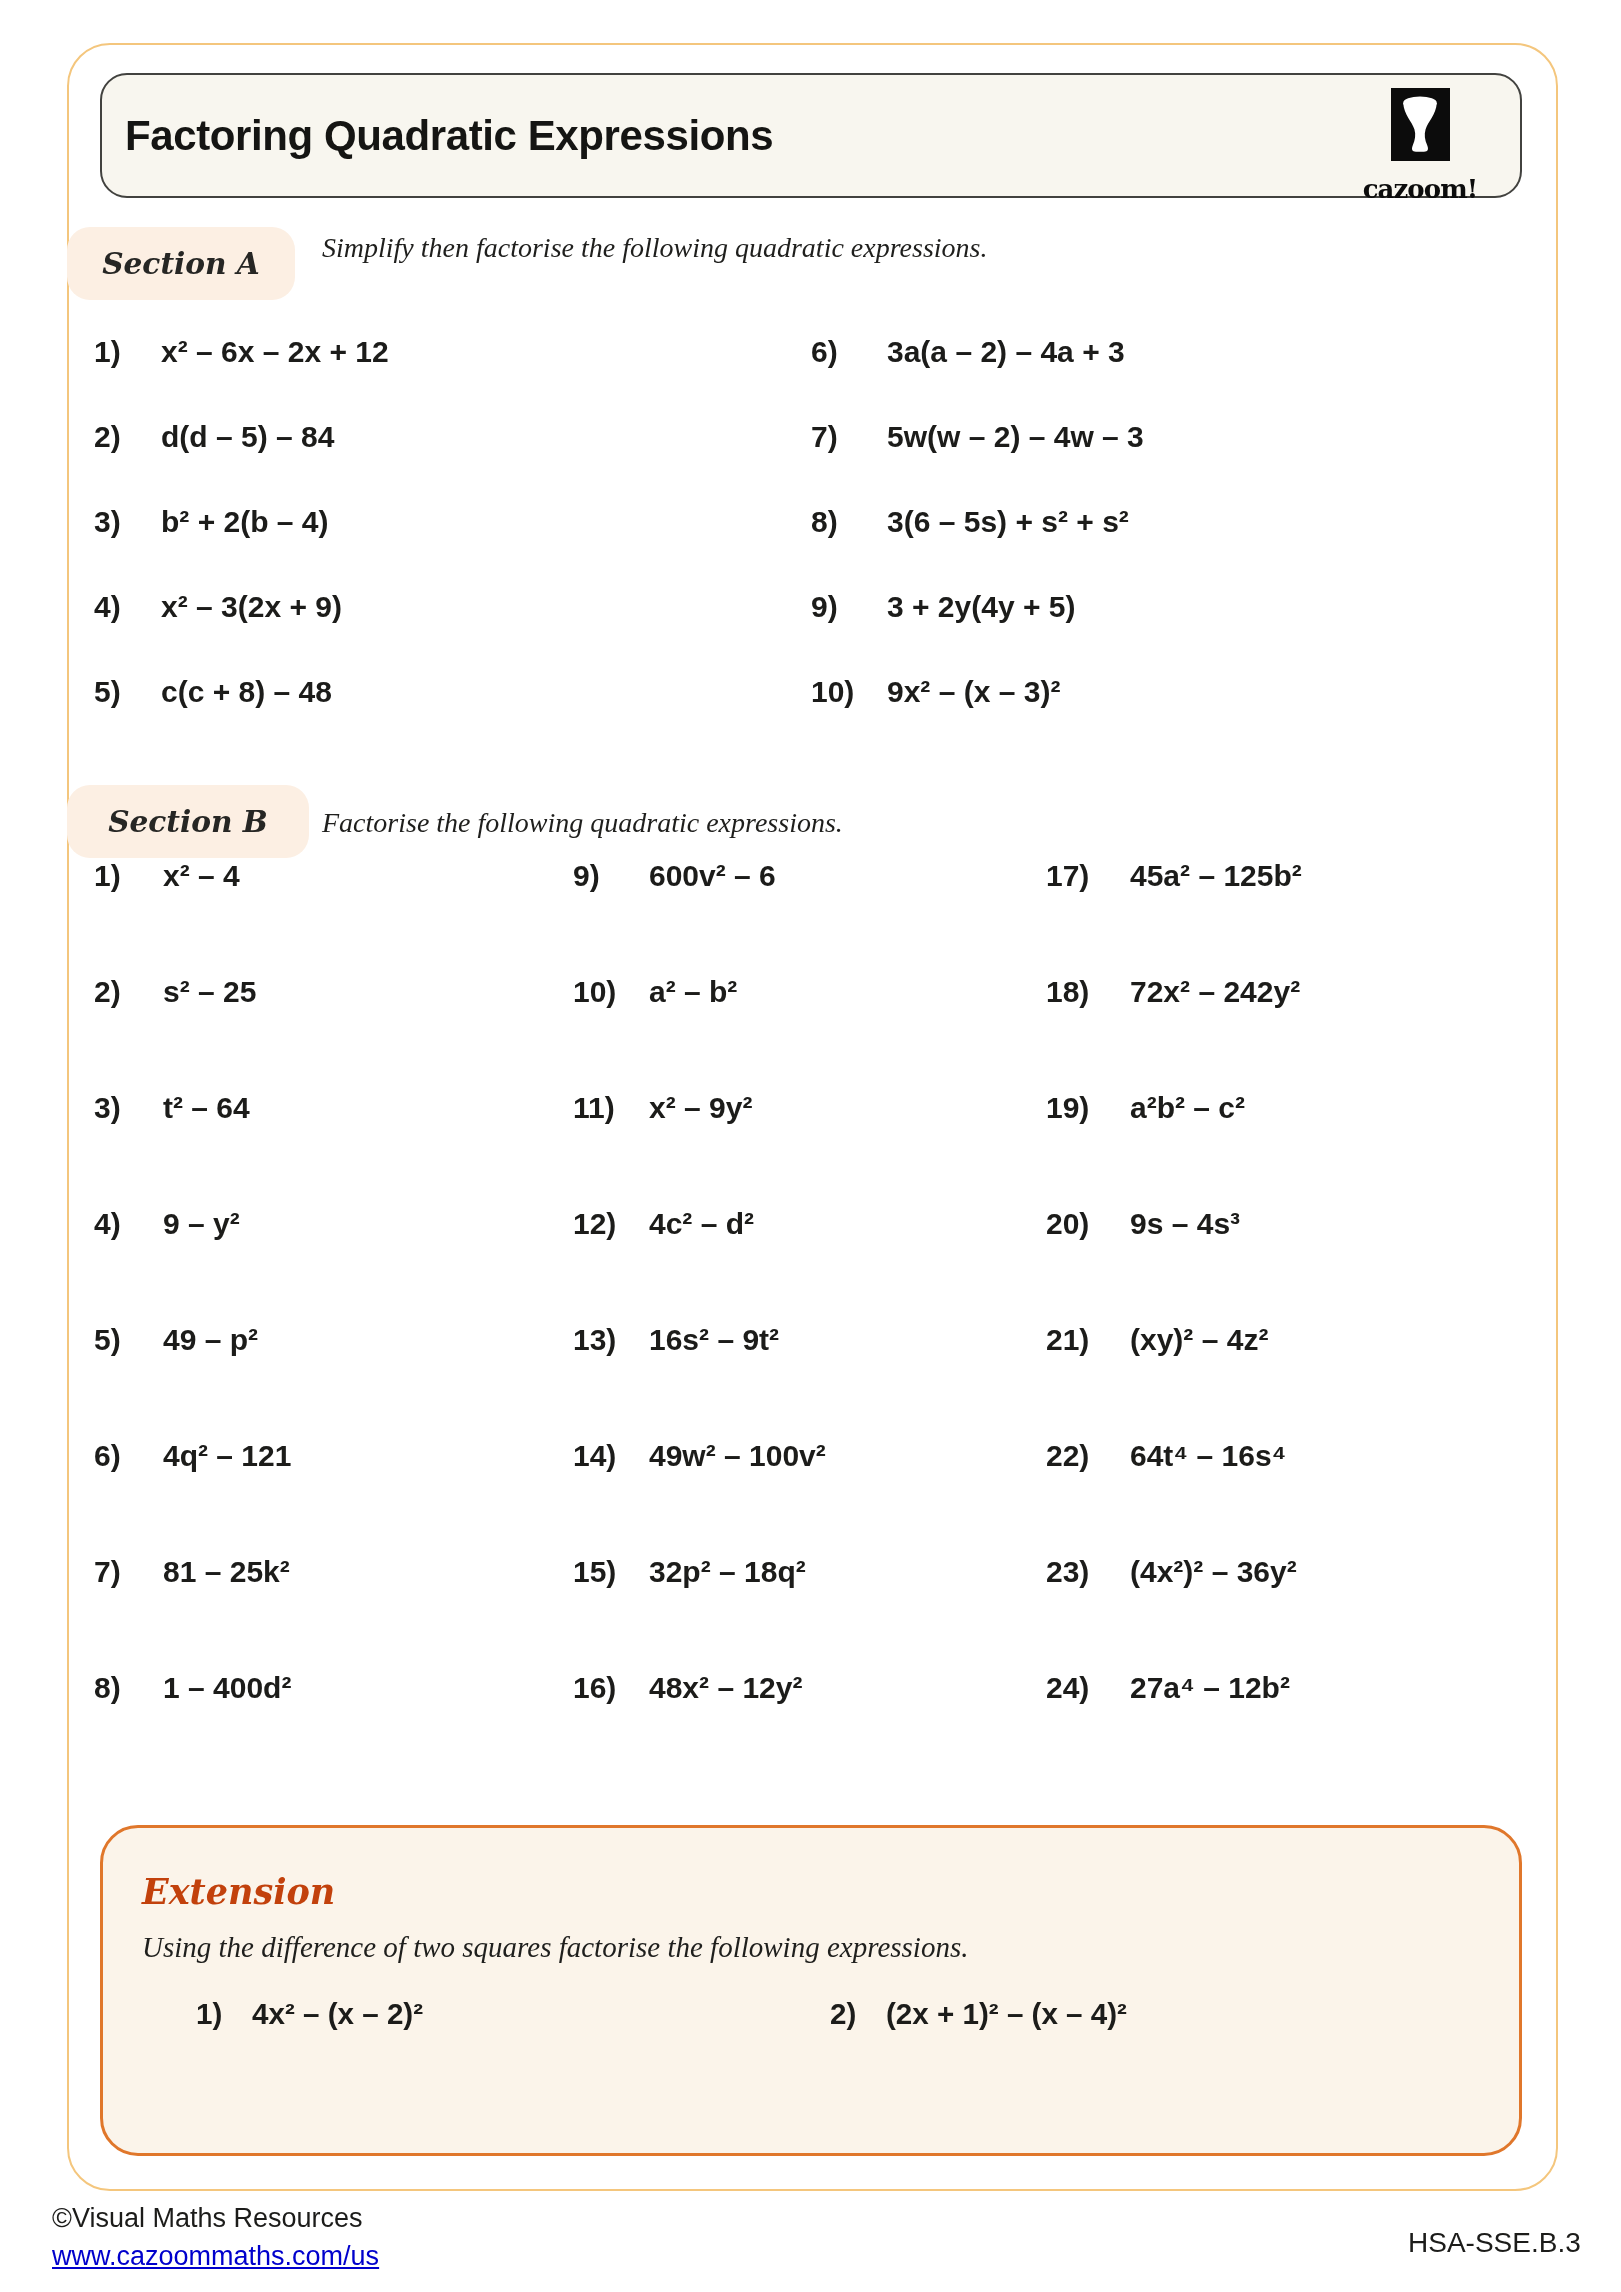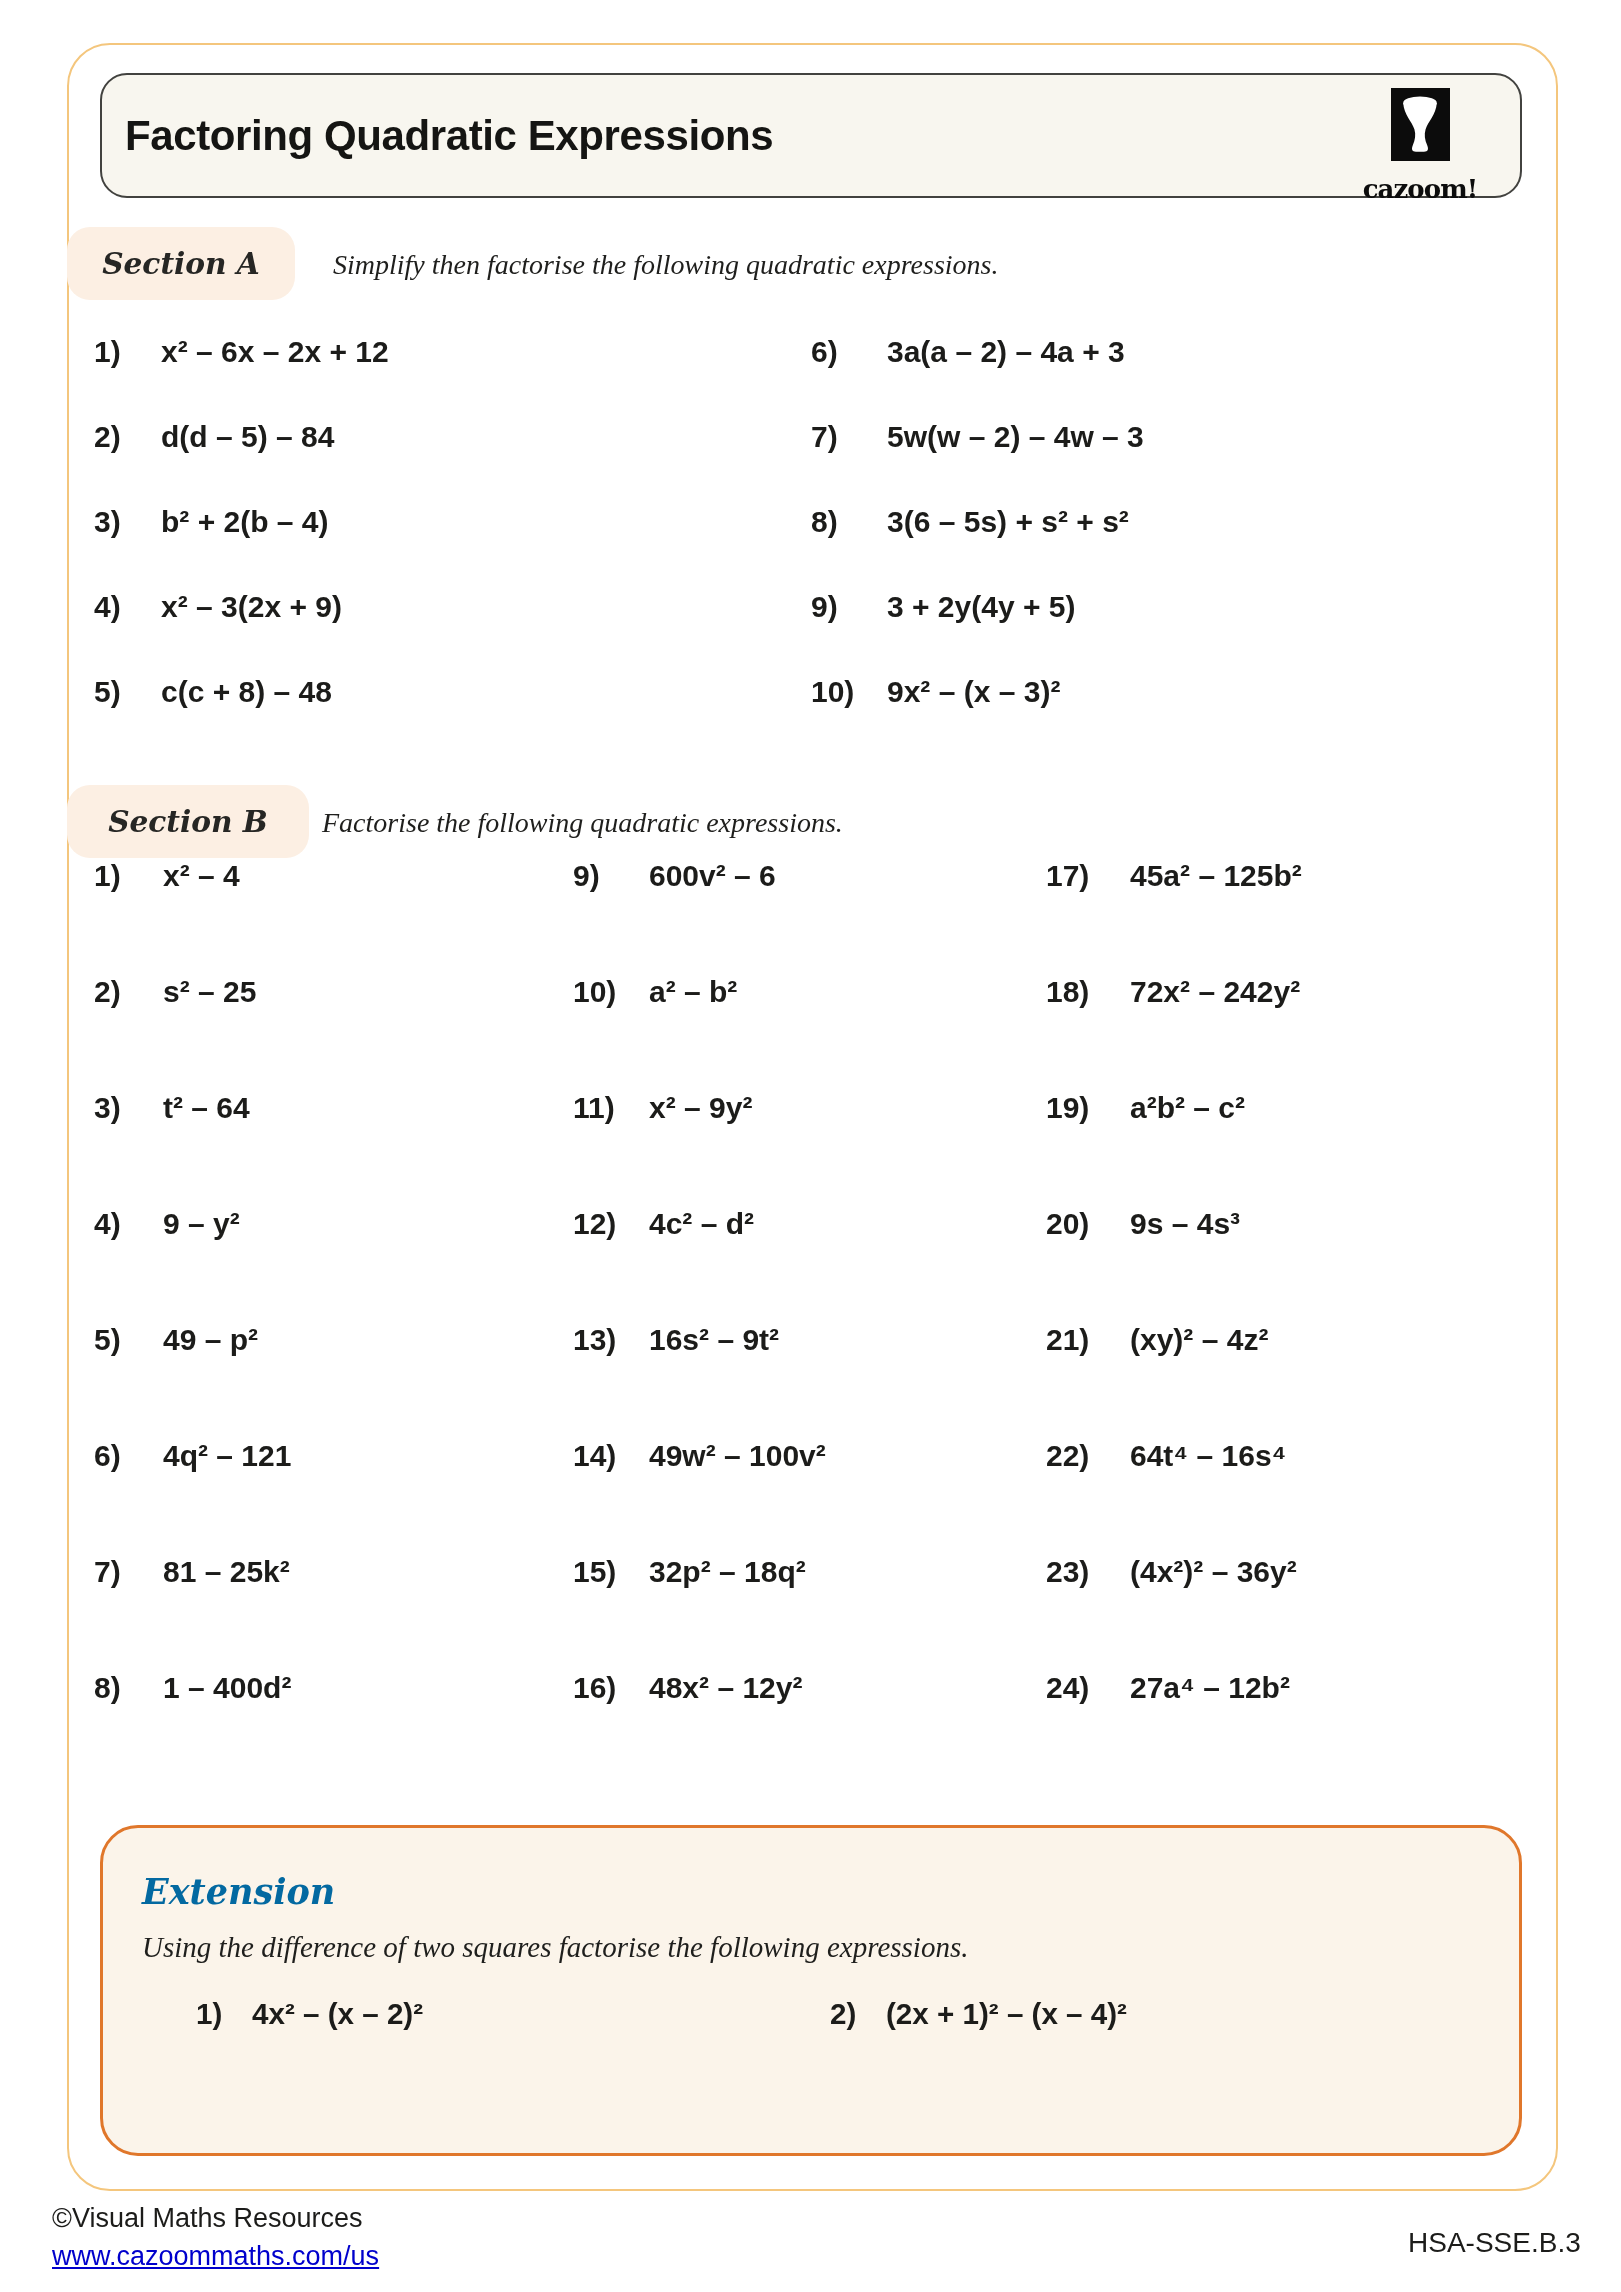--- a/index.html
+++ b/index.html
@@ -30,39 +30,39 @@
 
   .pill{position:absolute;background:var(--pill-fill);border-radius:23px;
         display:flex;align-items:center;justify-content:center;}
   .pill-a{left:67px;top:227px;width:228px;height:73px;}
   .pill-b{left:67px;top:785px;width:242px;height:73px;}
   .pill-label{font-family:"DejaVu Serif",serif;font-style:italic;font-weight:bold;font-size:29.6px;color:#26262?}
   .pill-label{color:#262624;}
 
   .instr{position:absolute;left:322px;font-family:"Liberation Serif",serif;font-style:italic;
          font-size:28px;color:#1f1f1d;}
-  .instr-a{top:249px;margin-left:11px;}
+  .instr-a{top:232px;}
   .instr-b{top:807px;}
 
   .col{position:absolute;}
   .prob{display:flex;align-items:center;}
   .prob-a{height:85px;}
   .prob-b{height:116px;}
   .pnum{font-weight:bold;font-size:30px;flex:0 0 auto;}
   .pexpr{font-weight:bold;font-size:30px;white-space:nowrap;text-align:right;}
   .col-a1{left:94px;top:309px;} .col-a1 .pnum{width:67px;}
   .col-a2{left:811px;top:309px;} .col-a2 .pnum{width:76px;}
   .col-b1{left:94px;top:818px;} .col-b1 .pnum{width:69px;}
   .col-b2{left:573px;top:818px;} .col-b2 .pnum{width:76px;}
   .col-b3{left:1046px;top:818px;}.col-b3 .pnum{width:84px;}
 
   .ext{position:absolute;left:100px;top:1825px;width:1422px;height:331px;
        background:var(--ext-fill);border:3.6px solid var(--ext-border);border-radius:38px;}
   .ext-title{position:absolute;left:39px;top:43px;font-family:"DejaVu Serif",serif;
-             font-style:italic;font-weight:bold;font-size:35px;color:#0369a1;}
+             font-style:italic;font-weight:bold;font-size:35px;color:#c2410c;}
   .ext-instr{position:absolute;left:39px;top:103px;font-family:"Liberation Serif",serif;
              font-style:italic;font-size:29px;color:#1f1f1d;}
   .ext-prob{position:absolute;top:161px;height:49px;display:flex;align-items:center;}
   .ext-prob .pnum{width:56px;font-size:29.6px;}
   .ext-prob .pexpr{font-size:29.6px;}
   .ext-prob-1{left:93px;}
   .ext-prob-2{left:727px;}
 
   .footer-left{position:absolute;left:52px;top:2199px;font-size:27px;line-height:38px;}
   .footer-left a{color:var(--link);text-decoration:underline;}

